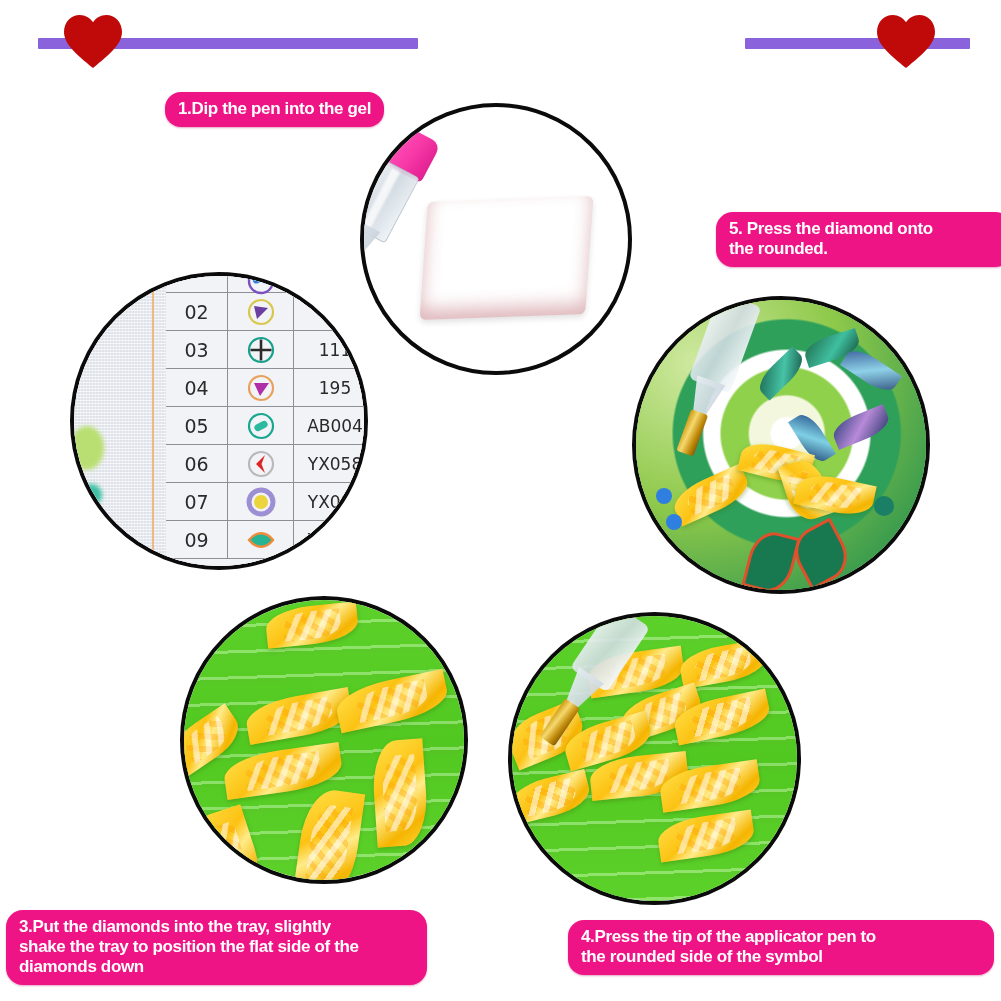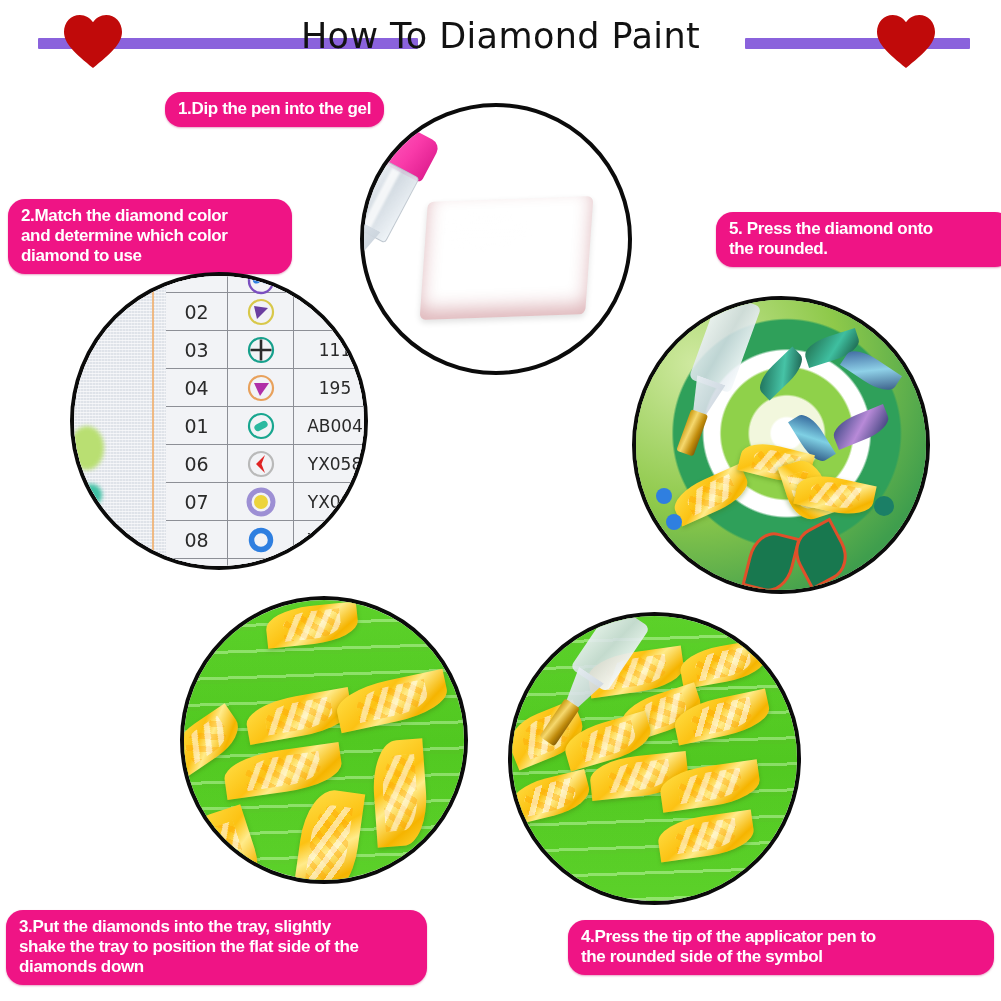--- a/index.html
+++ b/index.html
@@ -24,21 +24,21 @@
   .label{position:absolute;background:#ef1485;color:#fff;border-radius:17px;
          font-size:17px;font-weight:700;line-height:1.17;
          letter-spacing:-.35px;padding:7px 13px 8px 13px;
          box-shadow:0 1px 2px rgba(180,0,90,.35);
          font-family:"Liberation Sans",sans-serif;}
   .label span{display:block;white-space:nowrap;}
   #lbl1{left:165px;top:92px;border-radius:16px;}
   #lbl2{left:8px;top:199px;width:258px;}
   #lbl5{left:716px;top:212px;width:270px;}
   #lbl3{left:6px;top:910px;width:395px;}
-  #lbl4{left:568px;top:920px;width:400px;}
+  #lbl4{left:568px;top:920px;width:400px;border-radius:16px;}
 
   
   .circle{position:absolute;border-radius:50%;overflow:hidden;
           border:4px solid #0b0b0b;background:#fff;}
   #c1{left:360px;top:103px;width:264px;height:264px;}
   #c2{left:70px;top:272px;width:290px;height:290px;}
   #c5{left:632px;top:296px;width:290px;height:290px;}
   #c3{left:180px;top:596px;width:280px;height:280px;}
   #c4{left:508px;top:612px;width:285px;height:285px;}
   .cin{position:absolute;inset:0;}
@@ -139,44 +139,38 @@
       <svg viewBox="0 0 32 30">
           <path d="M16 29C7 21.5 1 16.5 1 10.2 1 5.3 4.6 1.5 9.2 1.5c2.8 0 5.3 1.5 6.8 3.8 1.5-2.3 4-3.8 6.8-3.8 4.6 0 8.2 3.8 8.2 8.7C31 16.5 25 21.5 16 29z" fill="#c00a0a"></path>
         </svg>
     </div>
     <div class="heart h2">
       <svg viewBox="0 0 32 30">
           <path d="M16 29C7 21.5 1 16.5 1 10.2 1 5.3 4.6 1.5 9.2 1.5c2.8 0 5.3 1.5 6.8 3.8 1.5-2.3 4-3.8 6.8-3.8 4.6 0 8.2 3.8 8.2 8.7C31 16.5 25 21.5 16 29z" fill="#c00a0a"></path>
         </svg>
     </div>
 
-    <div class="title">How To Diamond Paint</div>
   </div>
 
   <div class="label" id="lbl1">
     <span>1.Dip the pen into the gel</span>
   </div>
 
   <div class="circle" id="c1">
     <div class="cin">
       <div class="gelpad"></div>
       <div class="pen1">
         <div class="pen-cap"></div>
         <div class="pen-body"></div>
         <div class="pen-cone"></div>
         <div class="pen-tip"></div>
       </div>
     </div>
   </div>
 
-  <div class="label" id="lbl2">
-    <span>2.Match the diamond color</span>
-    <span>and determine which color</span>
-    <span>diamond to use</span>
-  </div>
 
   <div class="circle" id="c2">
     <div class="cin">
       <div class="canvas-bg"></div>
       <div class="canvas-weave"></div>
       <div class="cnv-blob" style="left:-4px;top:150px;width:34px;height:44px;background:#b9df72;"></div>
       <div class="cnv-blob" style="left:6px;top:208px;width:22px;height:22px;background:#3fc1a4;"></div>
       <div class="ora-line" style="left:78px;"></div>
 
       <div class="chart">
@@ -228,21 +222,21 @@
               <svg viewBox="0 0 30 30">
                   <circle cx="15" cy="15" r="12" fill="none" stroke="#e8a15c" stroke-width="2.2"></circle>
                   <path d="M8 10 L23 10 L14 23 Z" fill="#b02fa8"></path>
                 </svg>
             </span>
           </div>
           <div class="ccell cc-code">195</div>
         </div>
 
         <div class="crow">
-          <div class="ccell cc-num">01</div>
+          <div class="ccell cc-num">05</div>
           <div class="ccell cc-sym">
             <span class="sym">
               <svg viewBox="0 0 30 30">
                   <circle cx="15" cy="15" r="12" fill="none" stroke="#18a68f" stroke-width="2.2"></circle>
                   <rect x="8" y="11.5" width="14" height="7" rx="3.5" fill="#2bb9a0" transform="rotate(-28 15 15)"></rect>
                 </svg>
             </span>
           </div>
           <div class="ccell cc-code">AB004</div>
         </div>
@@ -266,31 +260,20 @@
             <span class="sym">
               <svg viewBox="0 0 30 30">
                   <circle cx="15" cy="15" r="12" fill="none" stroke="#9d8fd4" stroke-width="5"></circle>
                   <circle cx="15" cy="15" r="7" fill="#ecd43c"></circle>
                 </svg>
             </span>
           </div>
           <div class="ccell cc-code">YX083</div>
         </div>
 
-        <div class="crow">
-          <div class="ccell cc-num">08</div>
-          <div class="ccell cc-sym">
-            <span class="sym">
-              <svg viewBox="0 0 30 30">
-                  <circle cx="15" cy="15" r="9.5" fill="none" stroke="#2f7fe0" stroke-width="5.5"></circle>
-                </svg>
-            </span>
-          </div>
-          <div class="ccell cc-code">YX106</div>
-        </div>
 
         <div class="crow">
           <div class="ccell cc-num">09</div>
           <div class="ccell cc-sym">
             <span class="sym">
               <svg viewBox="0 0 30 30">
                   <path d="M3 15 C10 6 20 6 27 15 C20 24 10 24 3 15 Z" fill="#27b494" stroke="#f08a3c" stroke-width="2.4"></path>
                 </svg>
             </span>
           </div>

